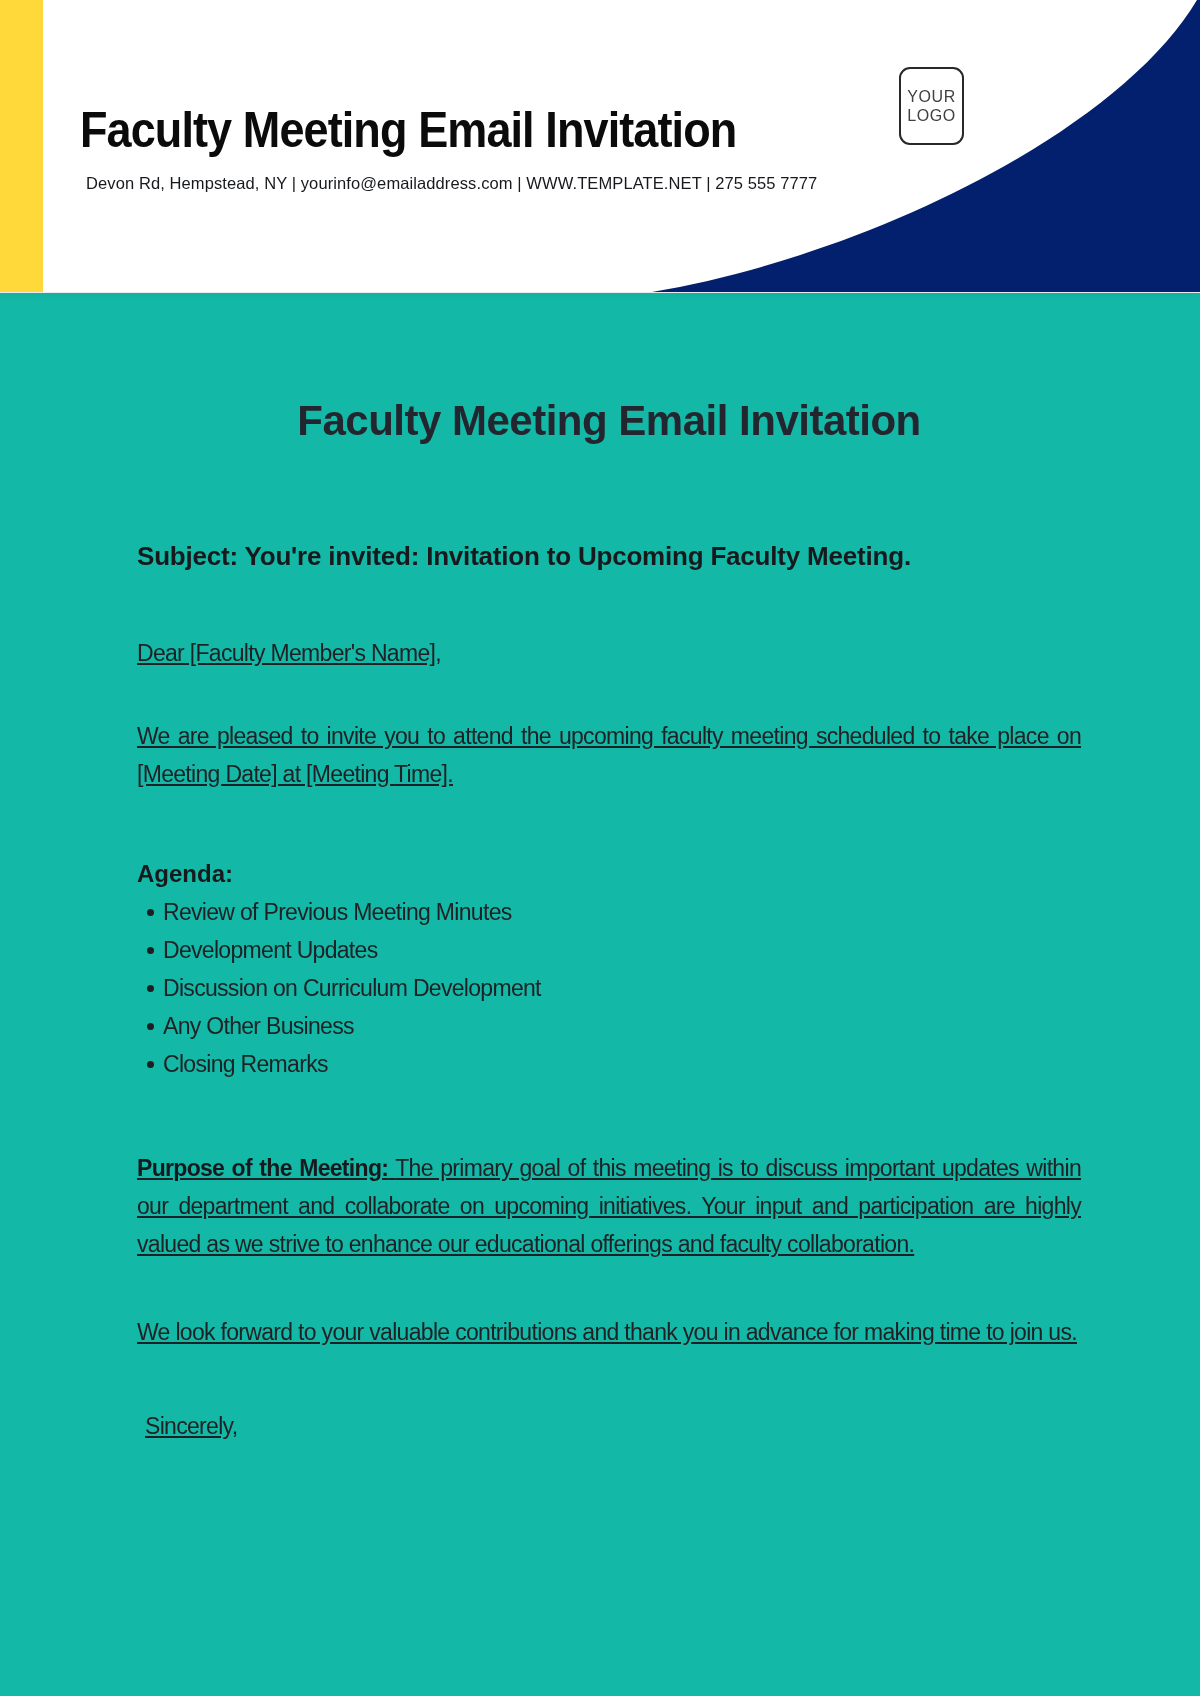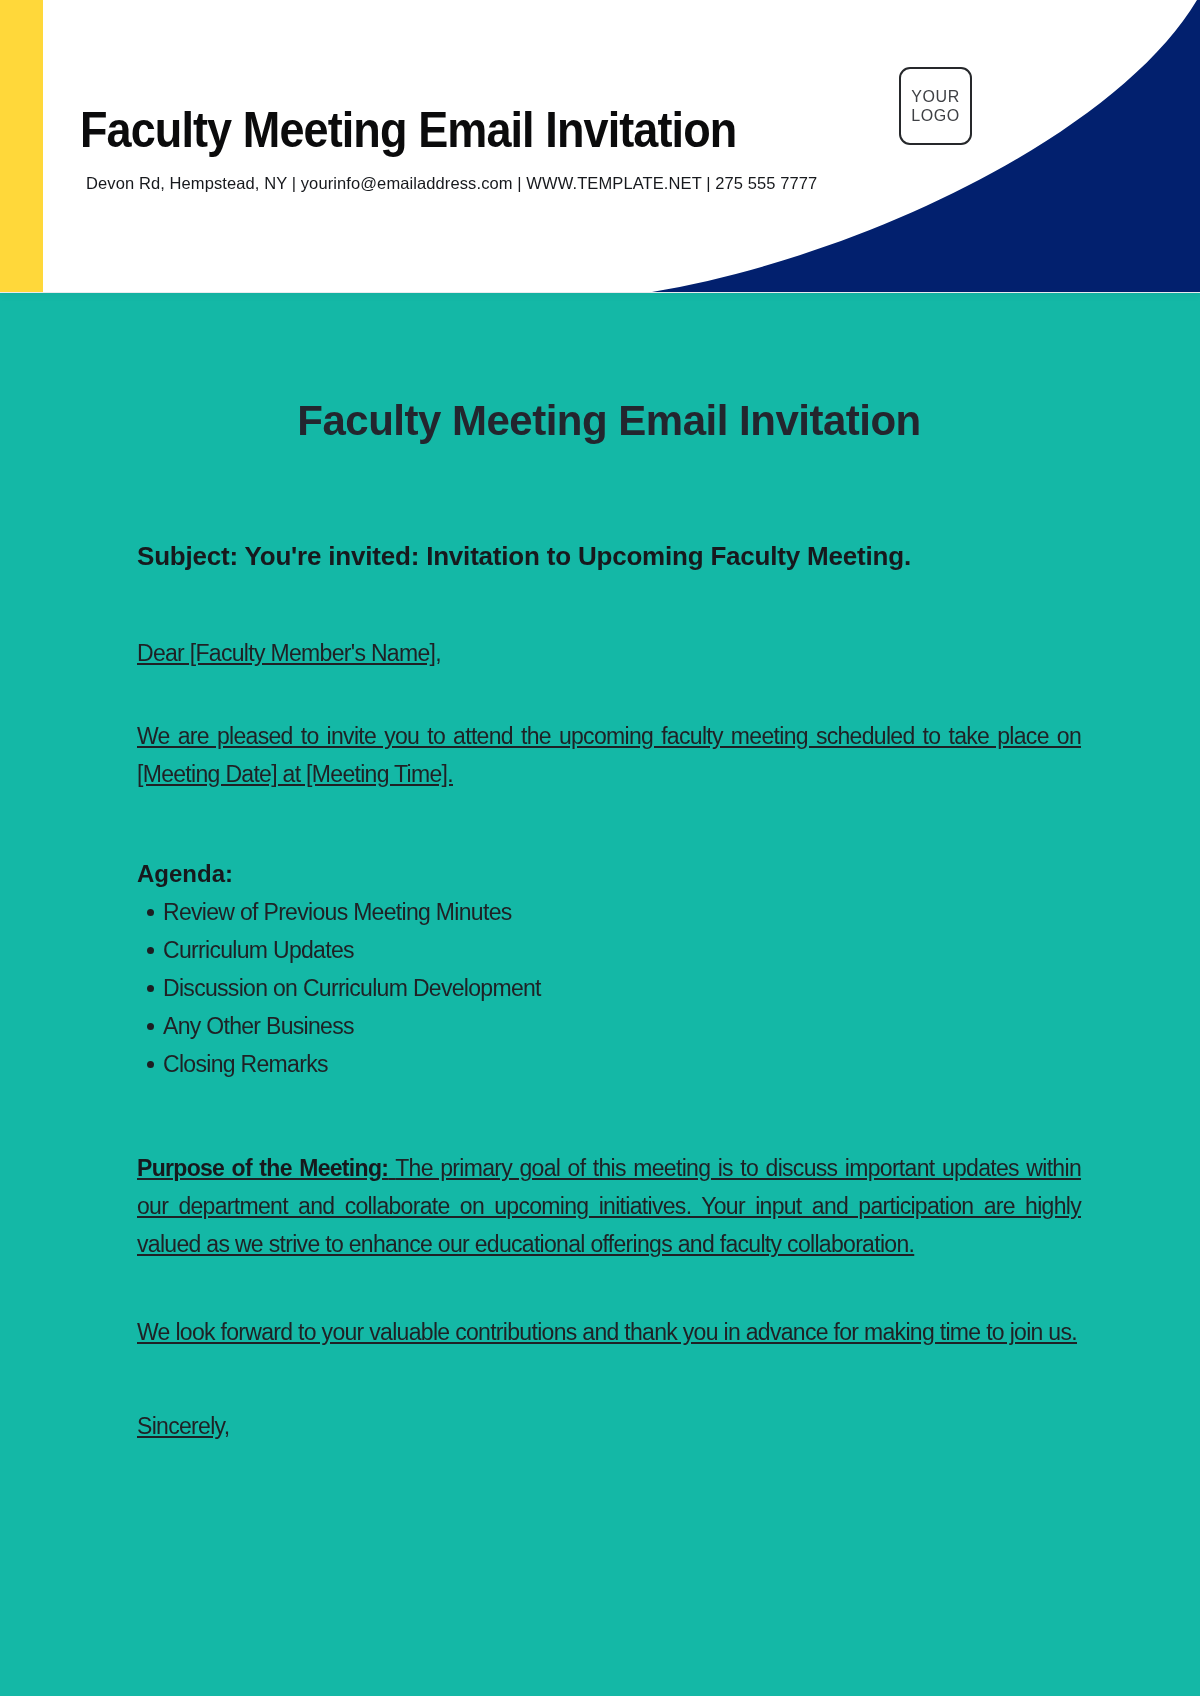--- a/index.html
+++ b/index.html
@@ -55,21 +55,21 @@
     left: 86px; top: 174px;
     margin: 0;
     font-size: 16.5px;
     letter-spacing: 0.1px;
     color: #17191d;
     white-space: nowrap;
   }
   .logo-box {
     position: absolute;
     left: 899px; top: 67px;
-    width: 73px; height: 78px;
+    width: 65px; height: 78px;
     box-sizing: border-box;
     border: 2.5px solid #26282b;
     border-radius: 11px;
     background: #ffffff;
     display: flex;
     flex-direction: column;
     align-items: center;
     justify-content: center;
     font-size: 16px;
     line-height: 19px;
@@ -134,21 +134,21 @@
     content: "";
     position: absolute;
     left: 10px; top: 15.5px;
     width: 7px; height: 7px;
     border-radius: 50%;
     background: #1c1e22;
   }
   .purpose  { margin: 0 0 50px 0; text-align: justify; }
   .purpose strong { color: #17191d; }
   .closing  { margin: 0 0 56px 0; text-align: justify; }
-  .signoff  { margin: 0; }
+  .signoff  { margin: 8px; }
 </style>
 </head>
 <body>
 
 <div class="page">
 
   <header class="lh-header">
     <svg class="curve-svg" viewBox="0 0 1200 292" preserveAspectRatio="none" aria-hidden="true">
       <path d="M 652,292 C 870,255 1120,130 1197,0 L 1200,0 L 1200,292 Z" fill="#02206e"></path>
     </svg>
@@ -168,21 +168,21 @@
 
     <p class="subject-line">Subject: You're invited: Invitation to Upcoming Faculty Meeting.</p>
 
     <p class="body-text salutation">Dear [Faculty Member's Name],</p>
 
     <p class="body-text intro">We are pleased to invite you to attend the upcoming faculty meeting scheduled to take place on [Meeting Date] at [Meeting Time].</p>
 
     <p class="agenda-heading">Agenda:</p>
     <ul class="agenda-list">
       <li>Review of Previous Meeting Minutes</li>
-      <li>Curriculum Updates</li>
+      <li>Development Updates</li>
       <li>Discussion on Curriculum Development</li>
       <li>Any Other Business</li>
       <li>Closing Remarks</li>
     </ul>
 
     <p class="body-text purpose">
       <strong>Purpose of the Meeting:</strong>
       <span>The primary goal of this meeting is to discuss important updates within our department and collaborate on upcoming initiatives. Your input and participation are highly valued as we strive to enhance our educational offerings and faculty collaboration.</span>
     </p>
 

